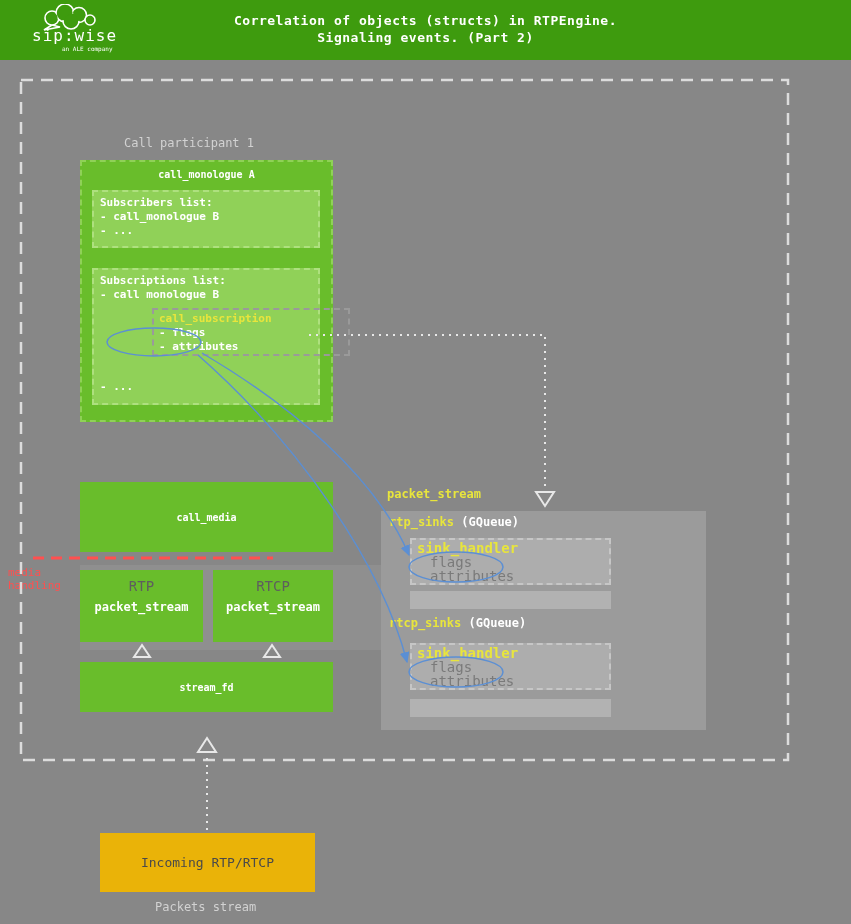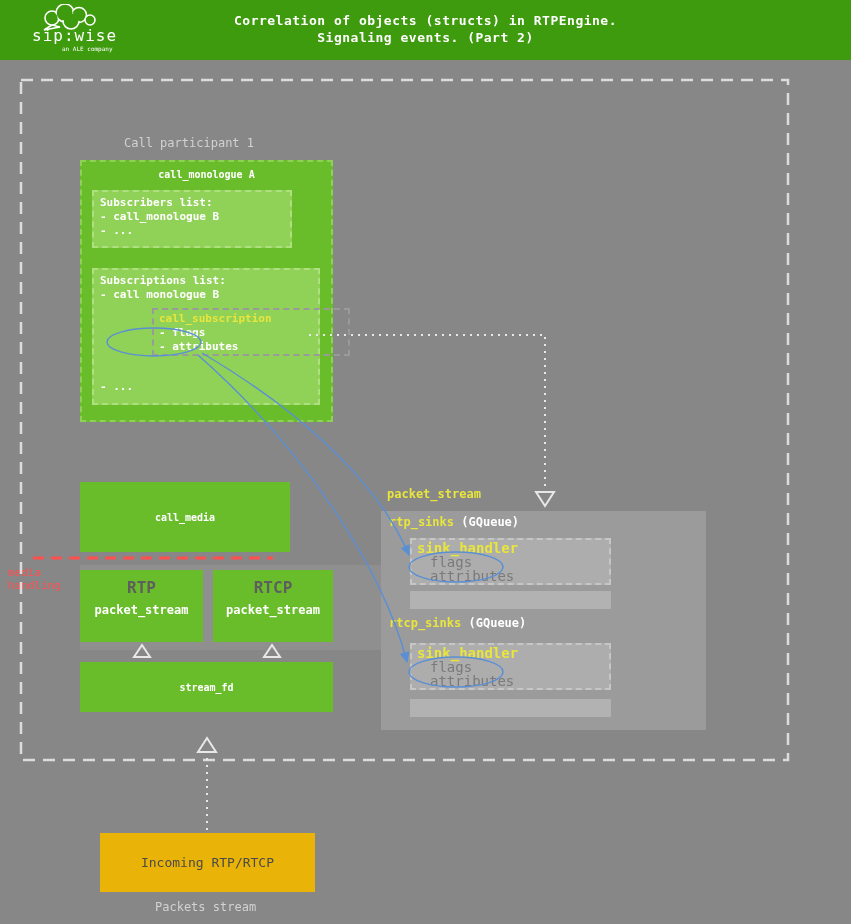--- a/index.html
+++ b/index.html
@@ -24,33 +24,33 @@
   .greenbox { position: absolute; background: #69BD2B; }
   .center { display: flex; align-items: center; justify-content: center; }
   .gtitle { color: #fff; font-weight: 700; font-size: 10px; text-align: center; }
   .yellow { color: #E8E53C; font-weight: 700; }
   .white  { color: #fff; font-weight: 700; }
   
   .monologue { left: 80px; top: 160px; width: 253px; height: 262px; border: 2px dashed #8FD157; }
   .monologue .gtitle { margin-top: 7px; }
   .inner-green { position: absolute; background: #90D158; border: 2px dashed #AEE07F;
                  color: #fff; font-weight: 700; font-size: 11px; line-height: 14px; padding: 4px 6px; }
-  .subscribers   { left: 92px; top: 190px; width: 200px; height: 58px; }
+  .subscribers   { left: 92px; top: 190px; width: 228px; height: 58px; }
   .subscriptions { left: 92px; top: 268px; width: 228px; height: 137px; }
   .subbox { position: absolute; left: 14px; top: 38px; width: 198px; height: 48px;
             border: 2px dashed #9A9A9A; padding: 2px 5px; margin-left: 44px; }
   .subs-more { position: absolute; left: 6px; top: 110px; }
   
-  .callmedia { left: 80px; top: 482px; width: 210px; height: 70px; }
+  .callmedia { left: 80px; top: 482px; width: 253px; height: 70px; }
   .media-label { position: absolute; left: 8px; top: 566px; color: #FF5050;
                  font-size: 11px; font-weight: 400; line-height: 13px; }
   .graystrip { position: absolute; left: 80px; top: 565px; width: 301px; height: 85px; background: #8F8F8F; }
   .pstream1 { left: 80px;  top: 570px; width: 123px; height: 72px; text-align: center; }
   .pstream2 { left: 213px; top: 570px; width: 120px; height: 72px; text-align: center; }
-  .ps-tag  { color: #5E5E5E; font-weight: 700; font-size: 16px; margin-top: 8px; }
+  .ps-tag  { color: #5E5E5E; font-weight: 400; font-size: 14px; margin-top: 8px; }
   .ps-name { color: #fff;    font-weight: 700; font-size: 12px; margin-top: 6px; }
   .streamfd { left: 80px; top: 662px; width: 253px; height: 50px; }
   .incoming { position: absolute; left: 100px; top: 833px; width: 215px; height: 59px;
               background: #eab308; color: #4A4A4A; font-size: 13px; }
   
   .panel-title { position: absolute; left: 387px; top: 487px; font-size: 12px; }
   .panel { position: absolute; left: 381px; top: 511px; width: 325px; height: 219px; background: #9B9B9B; }
   .sink-row { position: absolute; font-size: 12px; }
   .row1 { left: 389px; top: 515px; }
   .row2 { left: 389px; top: 616px; }

